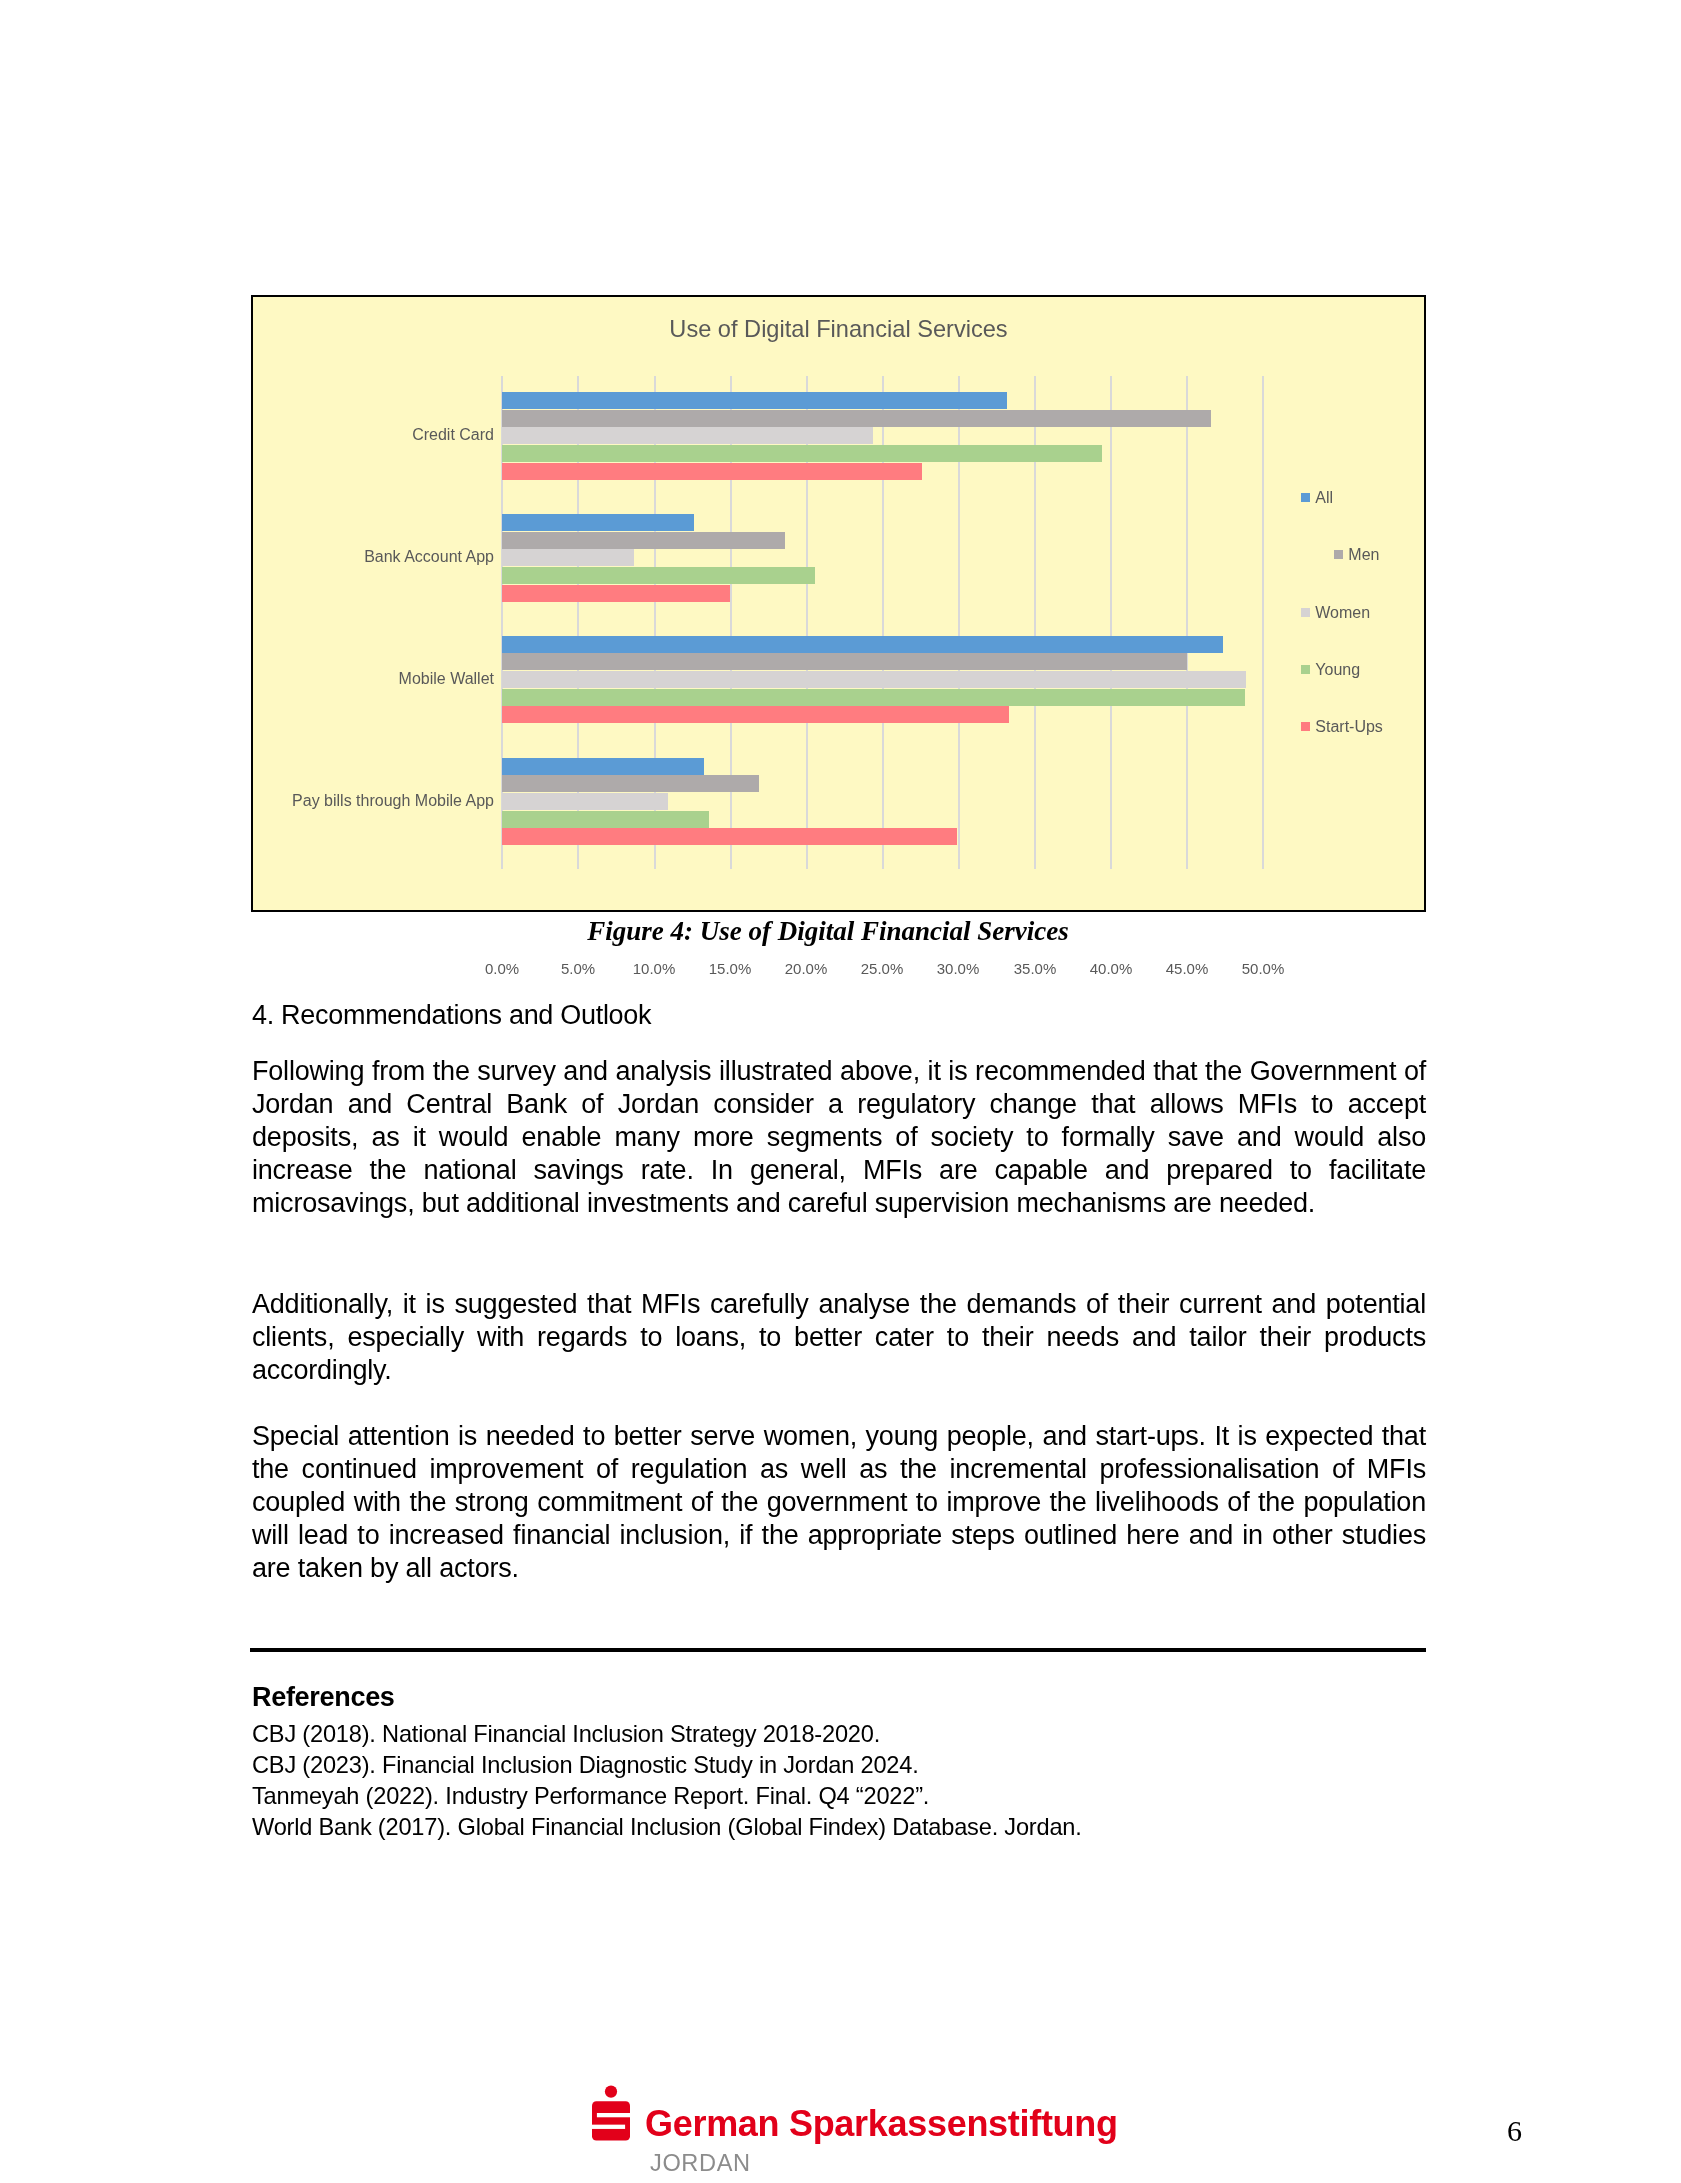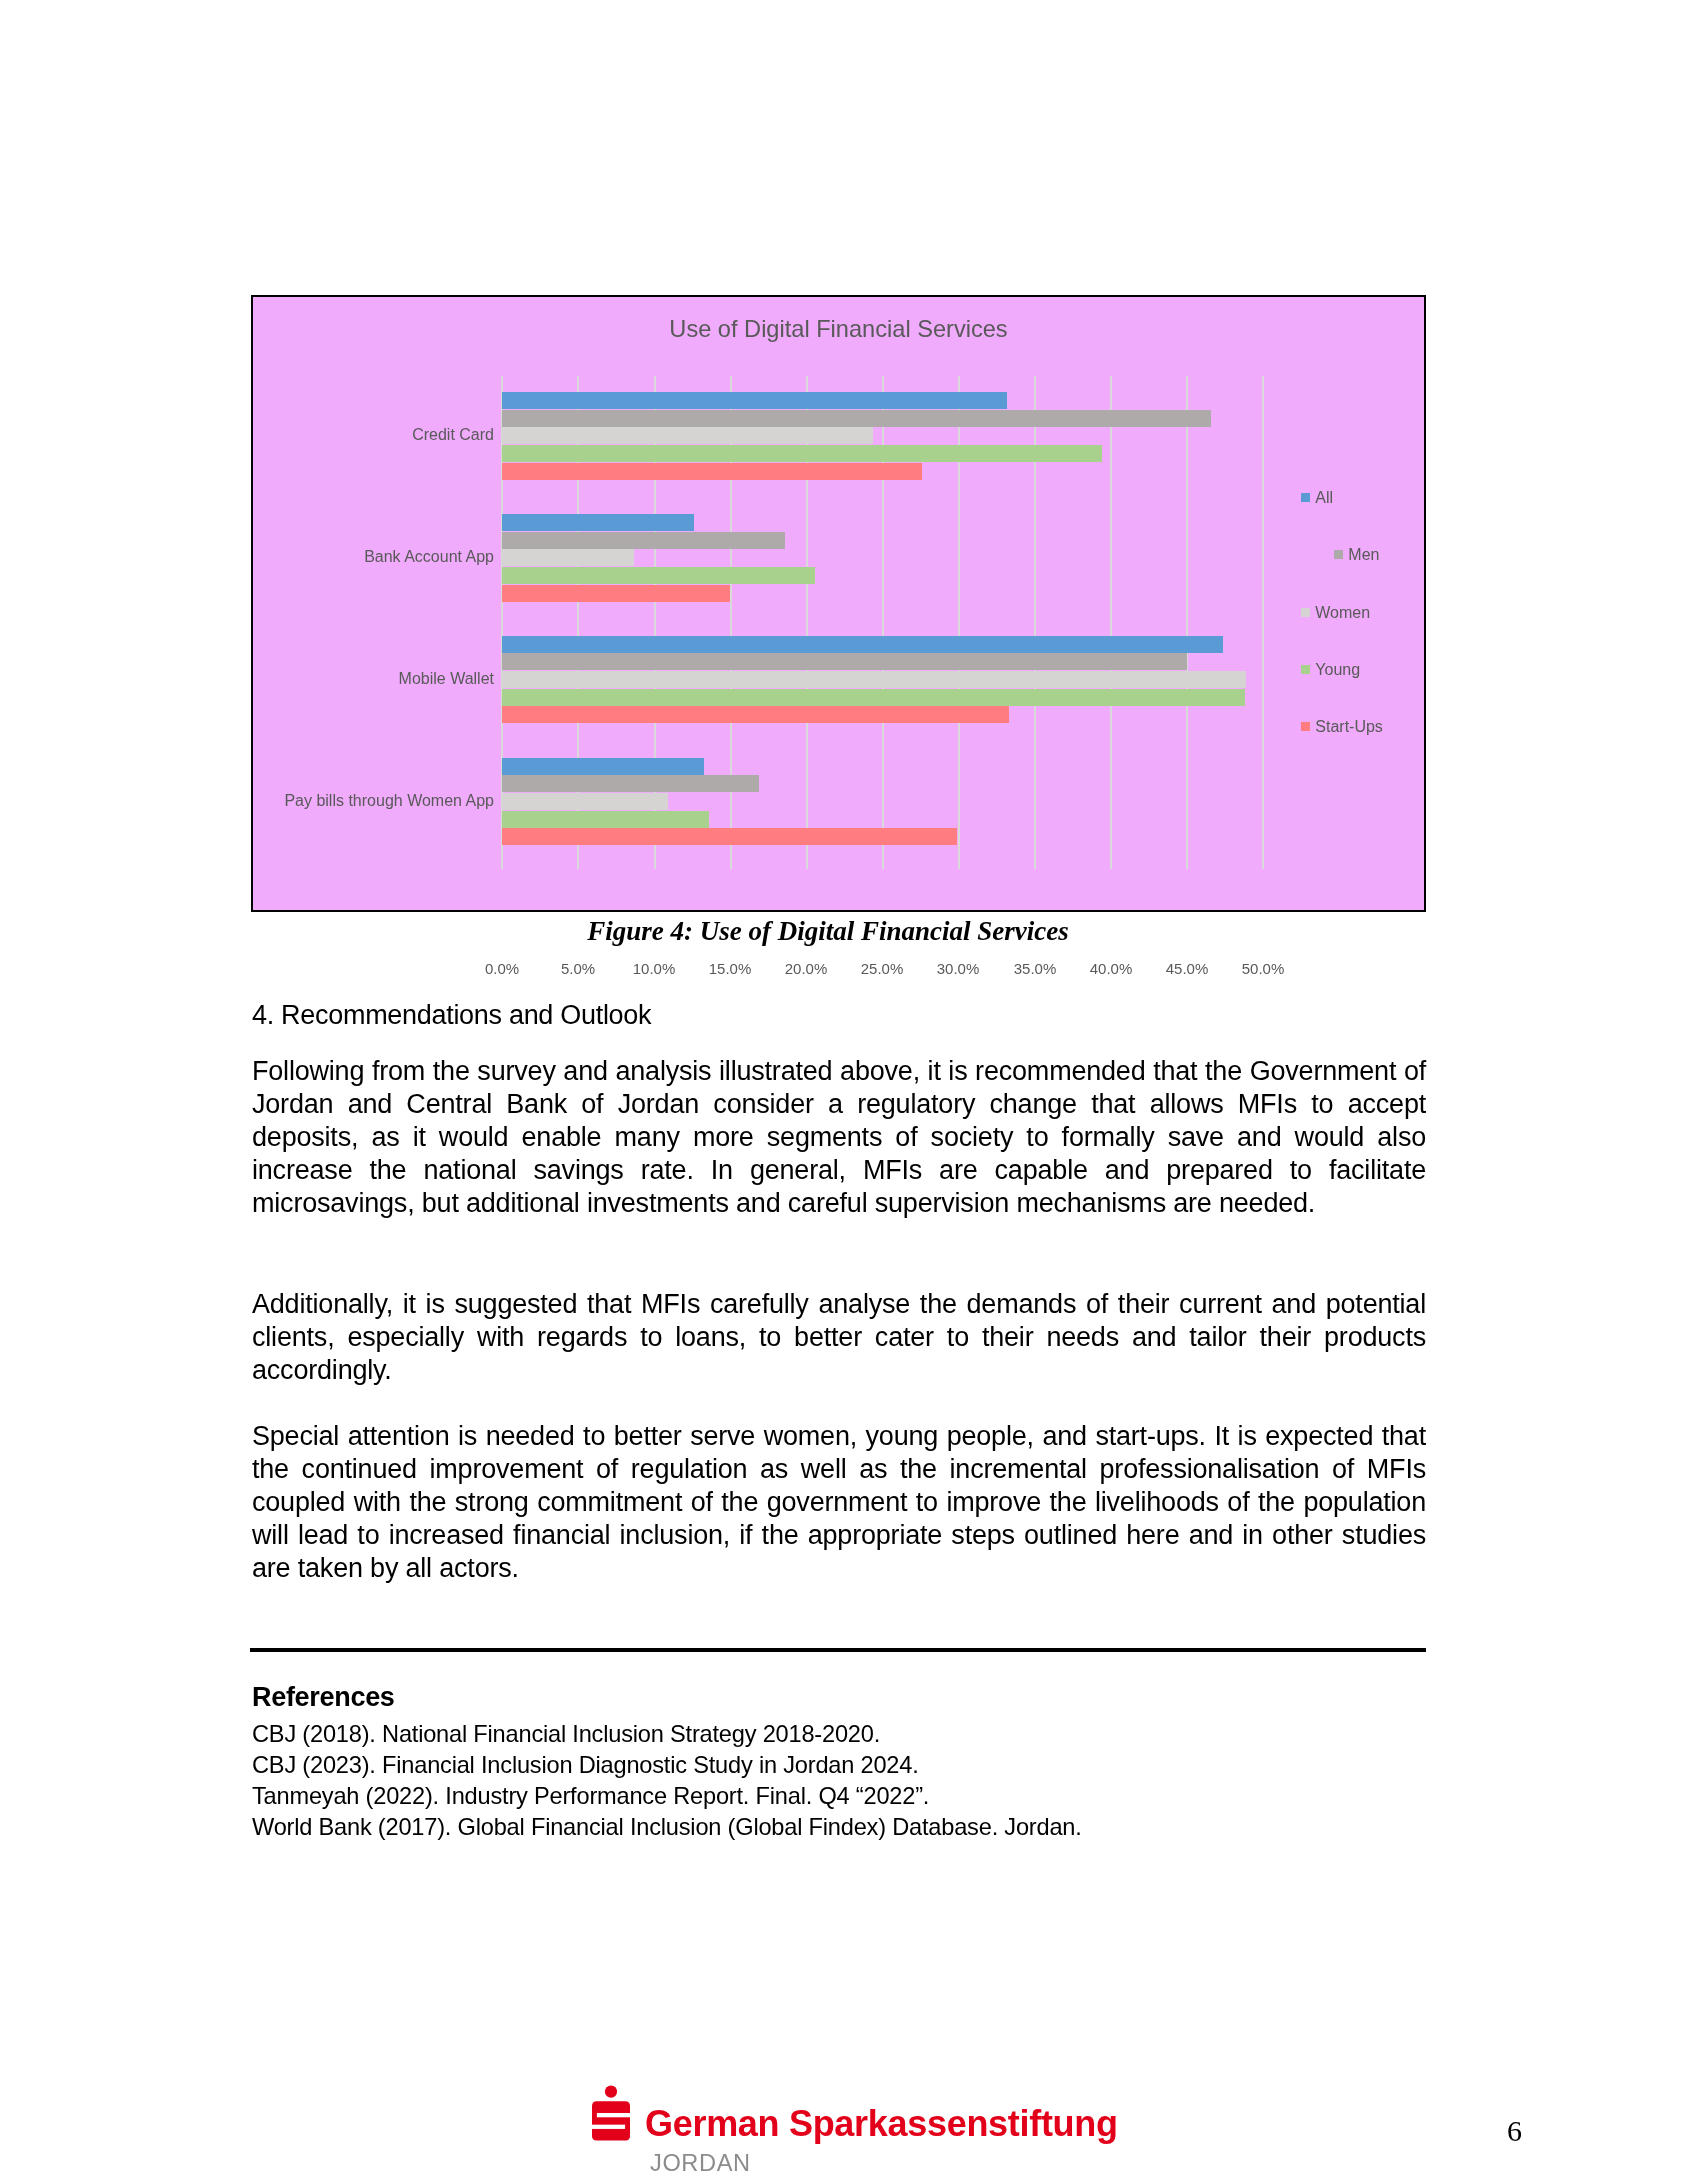--- a/index.html
+++ b/index.html
@@ -1,20 +1,20 @@
 <!DOCTYPE html>
 <html style="font-size:10px"><head>
 <meta charset="utf-8">
 <style>
   html, body { margin: 0; padding: 0; background: #ffffff; }
   body { width: 1682px; height: 2183px; position: relative; overflow: hidden; font-family: "DejaVu Sans", sans-serif; color: #000; }
   .abs { position: absolute; }
 
   
-  #chart-frame { left: 251px; top: 295px; width: 1171px; height: 613px; border: 2.5px solid #000; background: #f0abfc; }
+  #chart-frame { left: 251px; top: 295px; width: 1171px; height: 613px; border: 2.5px solid #000; background: #fef9c3; }
   #chart-title { left: 0; width: 100%; top: 18.6px; text-align: center; font-family: "Liberation Sans", sans-serif; font-size: 23.6px; color: #595959; }
   #plot { left: 249px; top: 79px; width: 686px; height: 493px; }
   .gridline { position: absolute; top: 0; bottom: 0; width: 1.9px; background: #d9d9d9; }
   .cat-label { position: absolute; right: 769px; width: 223px; text-align: right; font-family: "Liberation Sans", sans-serif; font-size: 16px; color: #595959; white-space: nowrap; }
   .bar { position: absolute; left: 0; height: 17.4px; }
   .tick-label { position: absolute; top: 584px; width: 62px; margin-left: -31px; text-align: center; font-family: "Liberation Sans", sans-serif; font-size: 15px; color: #595959; }
   #legend { left: 1048px; top: 192px; }
   .legend-item { position: absolute; left: 0; white-space: nowrap; font-family: "Liberation Sans", sans-serif; font-size: 16px; color: #595959; }
   .legend-swatch { display: inline-block; width: 9.3px; height: 9.3px; margin-right: 5px; vertical-align: 0.6px; }
 
@@ -75,21 +75,21 @@
         <div class="bar" title="Pay bills through Mobile App – All: 13.3%" style="top: 382px; width: 202px; background: rgb(91, 155, 213);"></div>
         <div class="bar" title="Pay bills through Mobile App – Men: 16.9%" style="top: 399px; width: 257px; background: rgb(174, 170, 170);"></div>
         <div class="bar" title="Pay bills through Mobile App – Women: 10.9%" style="top: 417px; width: 166px; background: rgb(214, 211, 211);"></div>
         <div class="bar" title="Pay bills through Mobile App – Young: 13.6%" style="top: 435px; width: 207px; background: rgb(169, 209, 142);"></div>
         <div class="bar" title="Pay bills through Mobile App – Start-Ups: 29.9%" style="top: 452px; width: 455px; background: rgb(255, 124, 128);"></div>
       </div>
     <div id="cat-labels">
         <div class="cat-label" style="top: 50px; right: auto; left: -231px;">Credit Card</div>
         <div class="cat-label" style="top: 172px; right: auto; left: -231px;">Bank Account App</div>
         <div class="cat-label" style="top: 294px; right: auto; left: -231px;">Mobile Wallet</div>
-        <div class="cat-label" style="top: 416px; right: auto; left: -231px;">Pay bills through Women App</div>
+        <div class="cat-label" style="top: 416px; right: auto; left: -231px;">Pay bills through Mobile App</div>
       </div>
     <div id="ticks">
         <div class="tick-label" style="left: 0px;">0.0%</div>
         <div class="tick-label" style="left: 76px;">5.0%</div>
         <div class="tick-label" style="left: 152px;">10.0%</div>
         <div class="tick-label" style="left: 228px;">15.0%</div>
         <div class="tick-label" style="left: 304px;">20.0%</div>
         <div class="tick-label" style="left: 380px;">25.0%</div>
         <div class="tick-label" style="left: 456px;">30.0%</div>
         <div class="tick-label" style="left: 533px;">35.0%</div>

